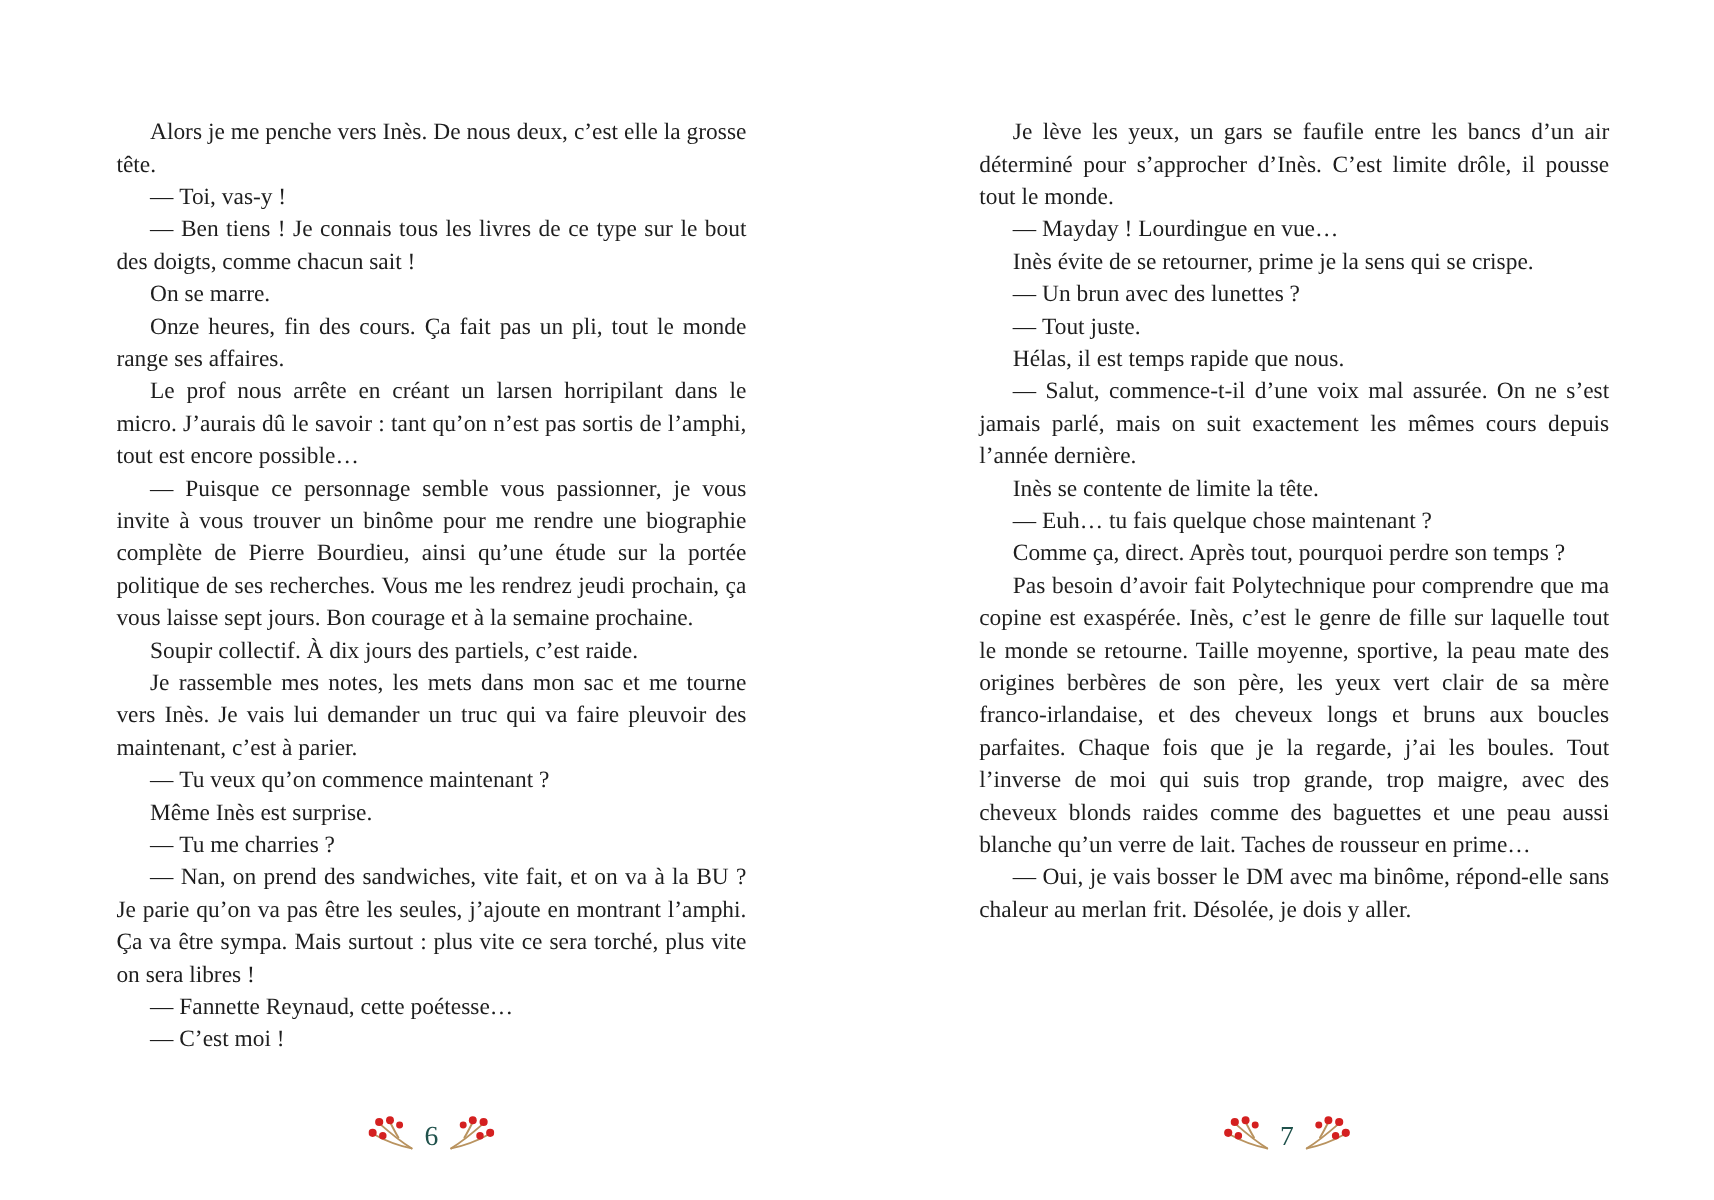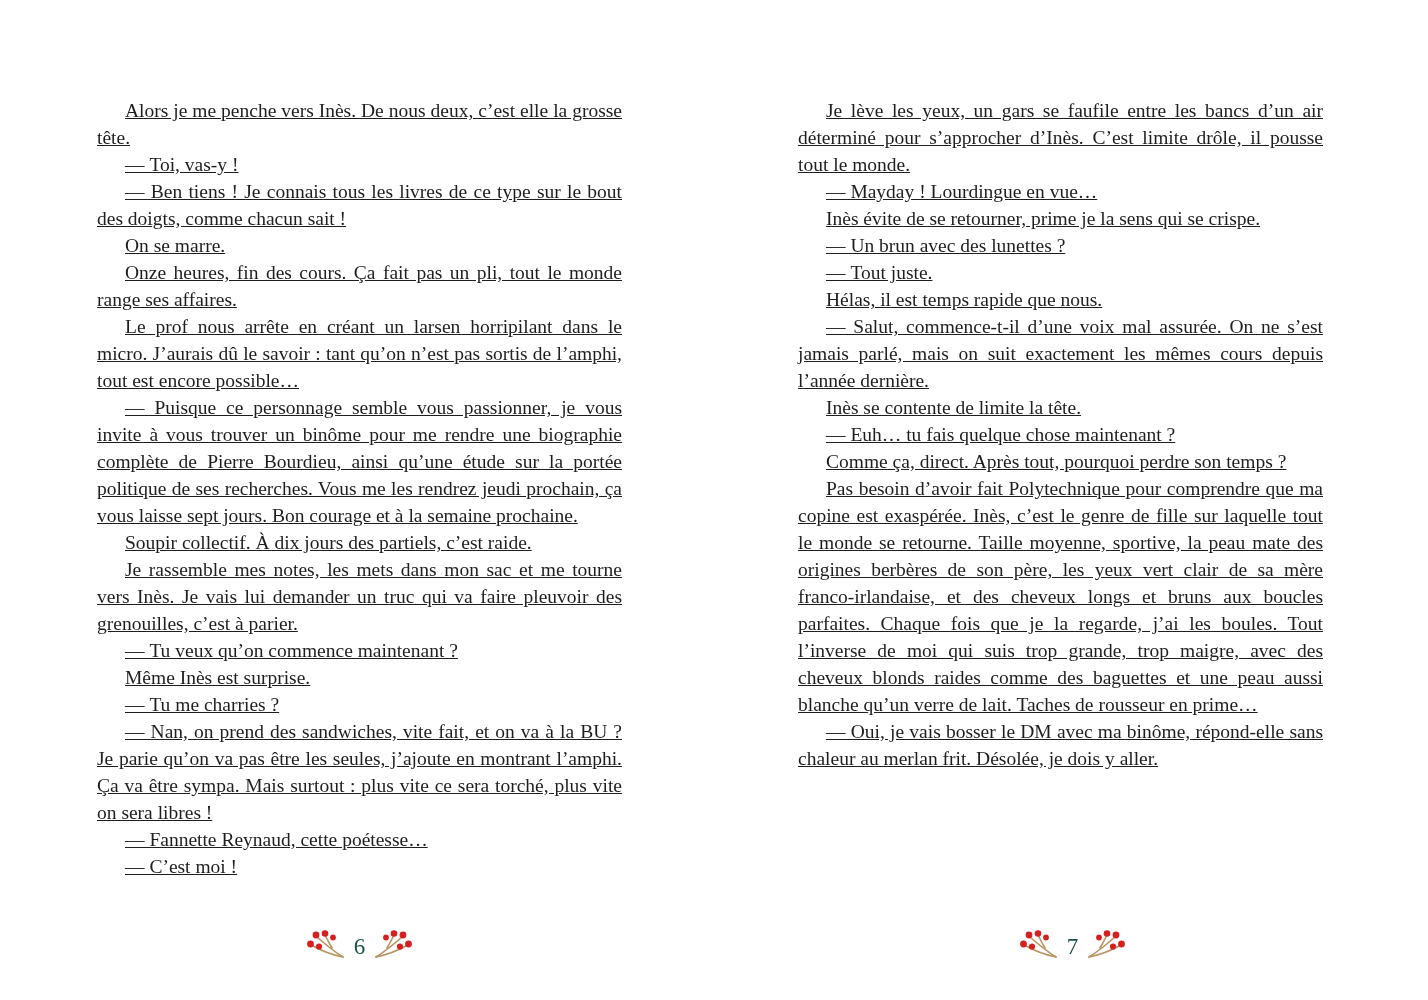--- a/index.html
+++ b/index.html
@@ -22,24 +22,23 @@
     top: 97px;
     width: 525px;
   }
   .text-col p {
     margin: 0;
     text-indent: 28px;
     text-align: justify;
     font-size: 19.5px;
     line-height: 27px;
     color: var(--text);
-    text-decoration: underline;
   }
   #left-col  { left: 97px; }
-  #right-col { left: 798px; }
+  #right-col { left: 816px; }
   .footer {
     position: absolute;
     top: 930px;
     width: 525px;
     display: flex;
     align-items: center;
     justify-content: center;
     gap: 9px;
   }
   #left-footer  { left: 97px; }
@@ -57,21 +56,21 @@
 
 <div id="left-col" class="text-col">
     <p>Alors je me penche vers Inès. De nous deux, c’est elle la grosse tête.</p>
     <p>—&nbsp;Toi, vas-y&nbsp;!</p>
     <p>—&nbsp;Ben tiens&nbsp;! Je connais tous les livres de ce type sur le bout des doigts, comme chacun sait&nbsp;!</p>
     <p>On se marre.</p>
     <p>Onze heures, fin des cours. Ça fait pas un pli, tout le monde range ses affaires.</p>
     <p>Le prof nous arrête en créant un larsen horripilant dans le micro. J’aurais dû le savoir&nbsp;: tant qu’on n’est pas sortis de l’amphi, tout est encore possible…</p>
     <p>—&nbsp;Puisque ce personnage semble vous passionner, je vous invite à vous trouver un binôme pour me rendre une biographie complète de Pierre Bourdieu, ainsi qu’une étude sur la portée politique de ses recherches. Vous me les rendrez jeudi prochain, ça vous laisse sept jours. Bon courage et à la semaine prochaine.</p>
     <p>Soupir collectif. À dix jours des partiels, c’est raide.</p>
-    <p>Je rassemble mes notes, les mets dans mon sac et me tourne vers Inès. Je vais lui demander un truc qui va faire pleuvoir des grenouilles, c’est à parier.</p>
+    <p>Je rassemble mes notes, les mets dans mon sac et me tourne vers Inès. Je vais lui demander un truc qui va faire pleuvoir des maintenant, c’est à parier.</p>
     <p>—&nbsp;Tu veux qu’on commence maintenant&nbsp;?</p>
     <p>Même Inès est surprise.</p>
     <p>—&nbsp;Tu me charries&nbsp;?</p>
     <p>—&nbsp;Nan, on prend des sandwiches, vite fait, et on va à la BU&nbsp;? Je parie qu’on va pas être les seules, j’ajoute en montrant l’amphi. Ça va être sympa. Mais surtout&nbsp;: plus vite ce sera torché, plus vite on sera libres&nbsp;!</p>
     <p>—&nbsp;Fannette Reynaud, cette poétesse…</p>
     <p>—&nbsp;C’est moi&nbsp;!</p>
   </div>
 
 <div id="right-col" class="text-col">
     <p>Je lève les yeux, un gars se faufile entre les bancs d’un air déterminé pour s’approcher d’Inès. C’est limite drôle, il pousse tout le monde.</p>

